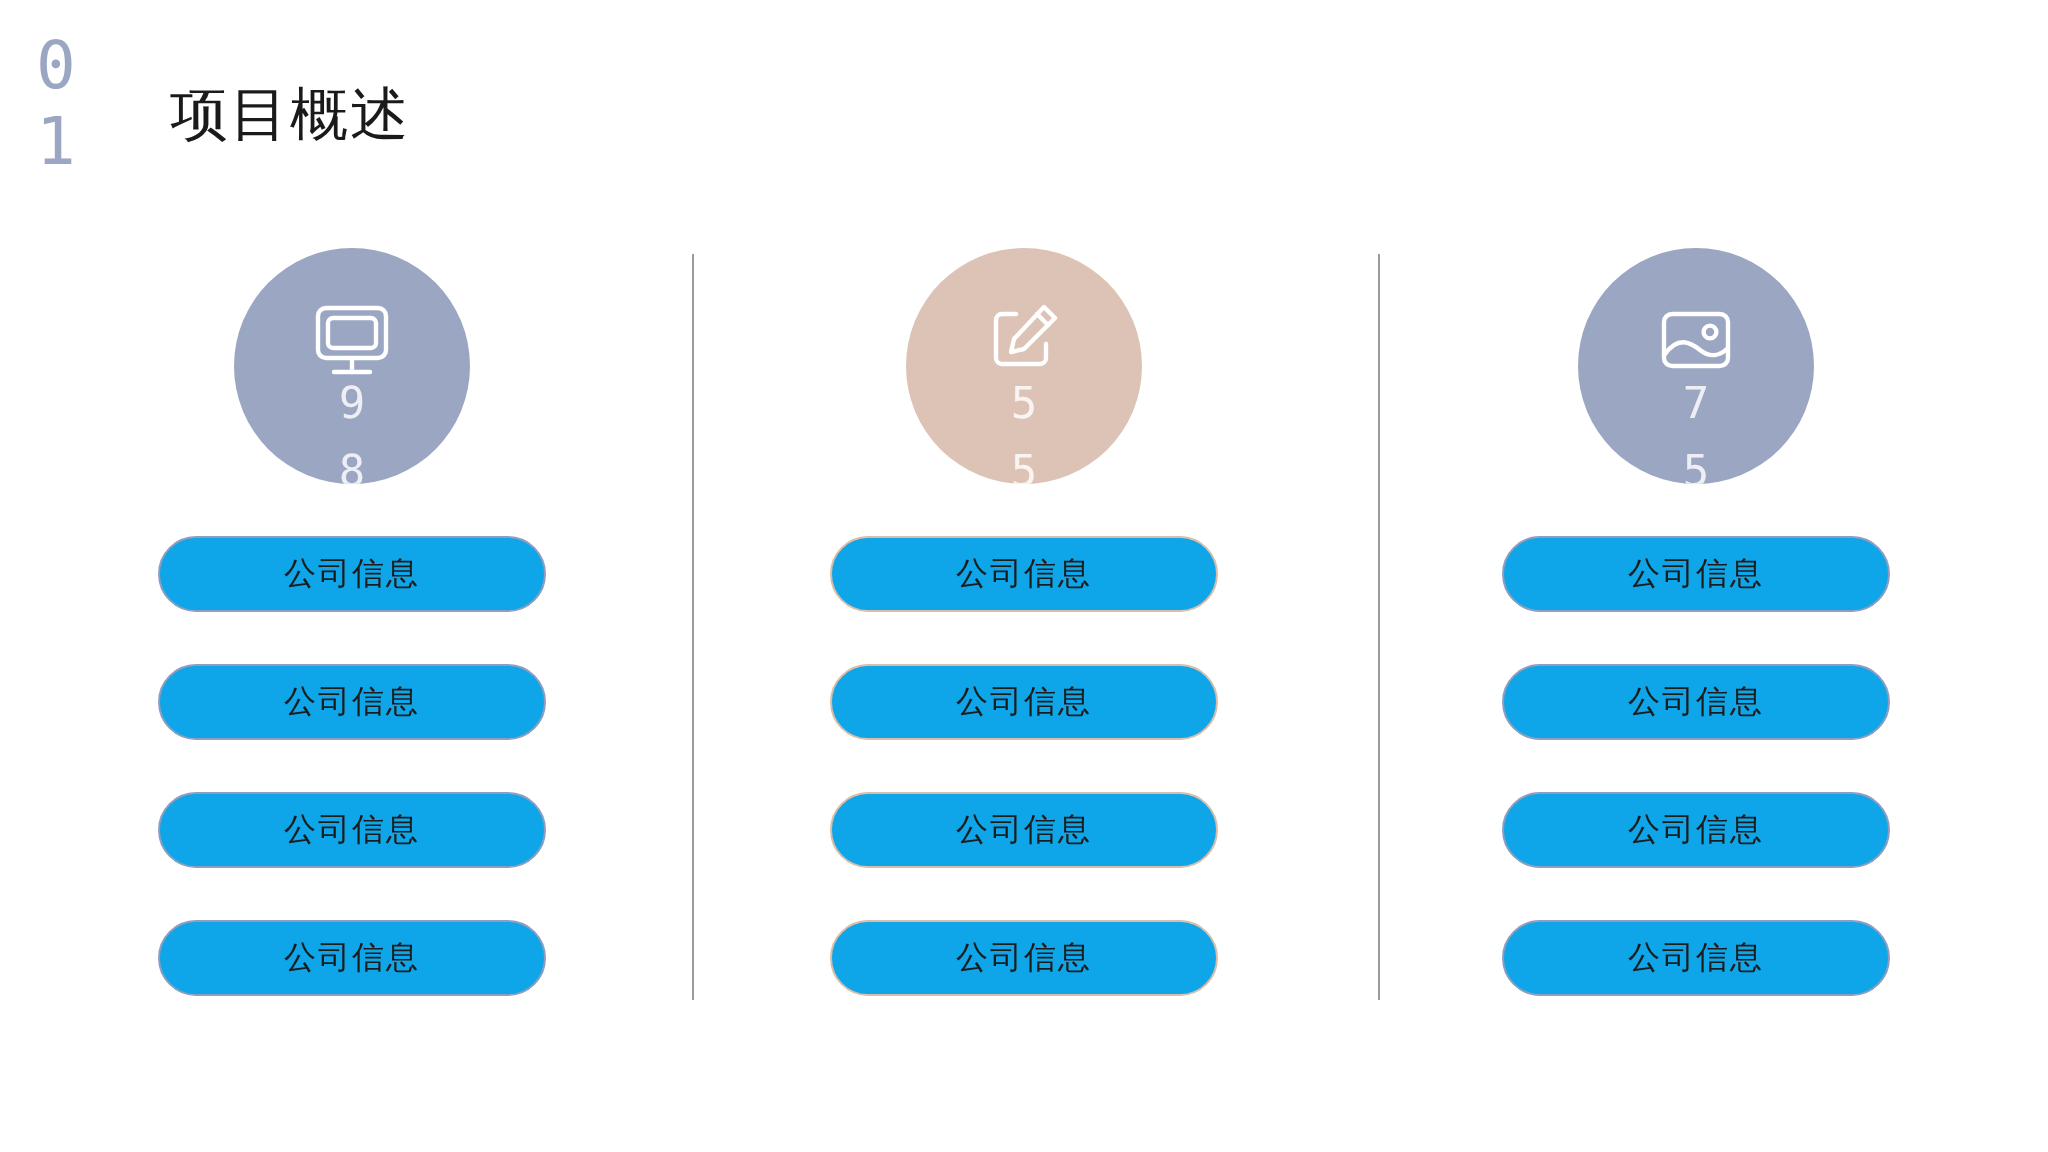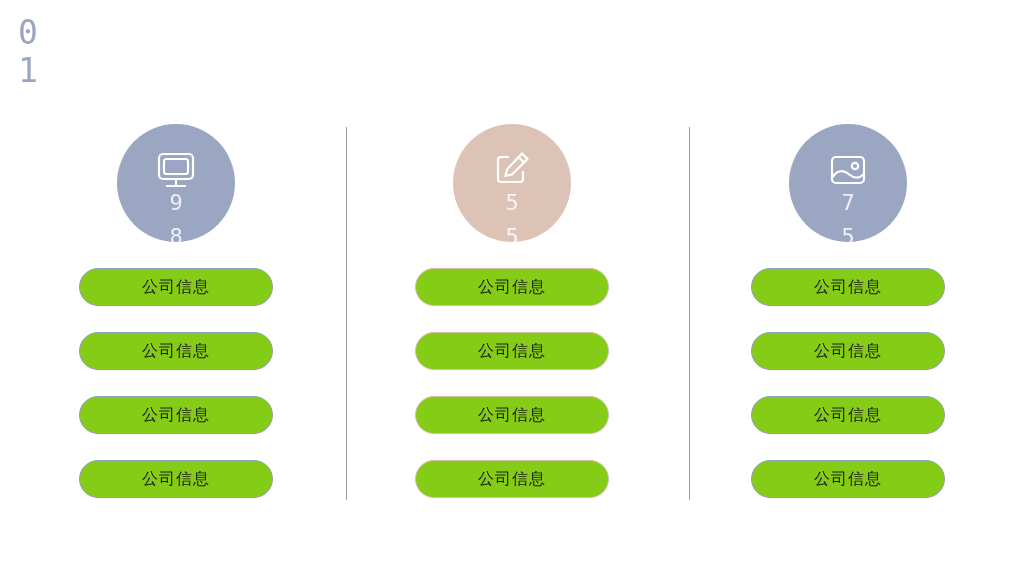--- a/index.html
+++ b/index.html
@@ -129,21 +129,21 @@
     left: 50%;
     transform: translateX(-50%);
     width: 194px;
   }
   .pill {
     box-sizing: border-box;
     width: 194px;
     height: 38px;
     border-radius: 19px;
     border: 1.4px solid #8f9ec0;
-    background: #84cc16;
+    background: #0ea5e9;
     display: flex;
     align-items: center;
     justify-content: center;
     font-size: 16px;
     color: #1c1c1c;
     font-family: "Liberation Sans", "DejaVu Sans", sans-serif;
     letter-spacing: 1px;
     margin-bottom: 26px;
   }
   .pill:last-child { margin-bottom: 0; }
@@ -153,20 +153,21 @@
 </head>
 <body style="background: rgb(255, 255, 255);">
 
 <div class="slide">
 
   <div class="section-number" style="color: rgb(154, 166, 194);">
     <span>0</span>
     <span>1</span>
   </div>
 
+  <div class="page-title" style="color: rgb(26, 26, 26);">项目概述</div>
 
 
   <div class="columns">
 
     <div class="divider divider-0" style="background: rgb(155, 155, 155);"></div>
     <div class="divider divider-1" style="background: rgb(155, 155, 155);"></div>
 
     <div class="column col-0">
       <div class="circle" style="background: rgb(154, 166, 194);">
         <span class="icon-wrap">

